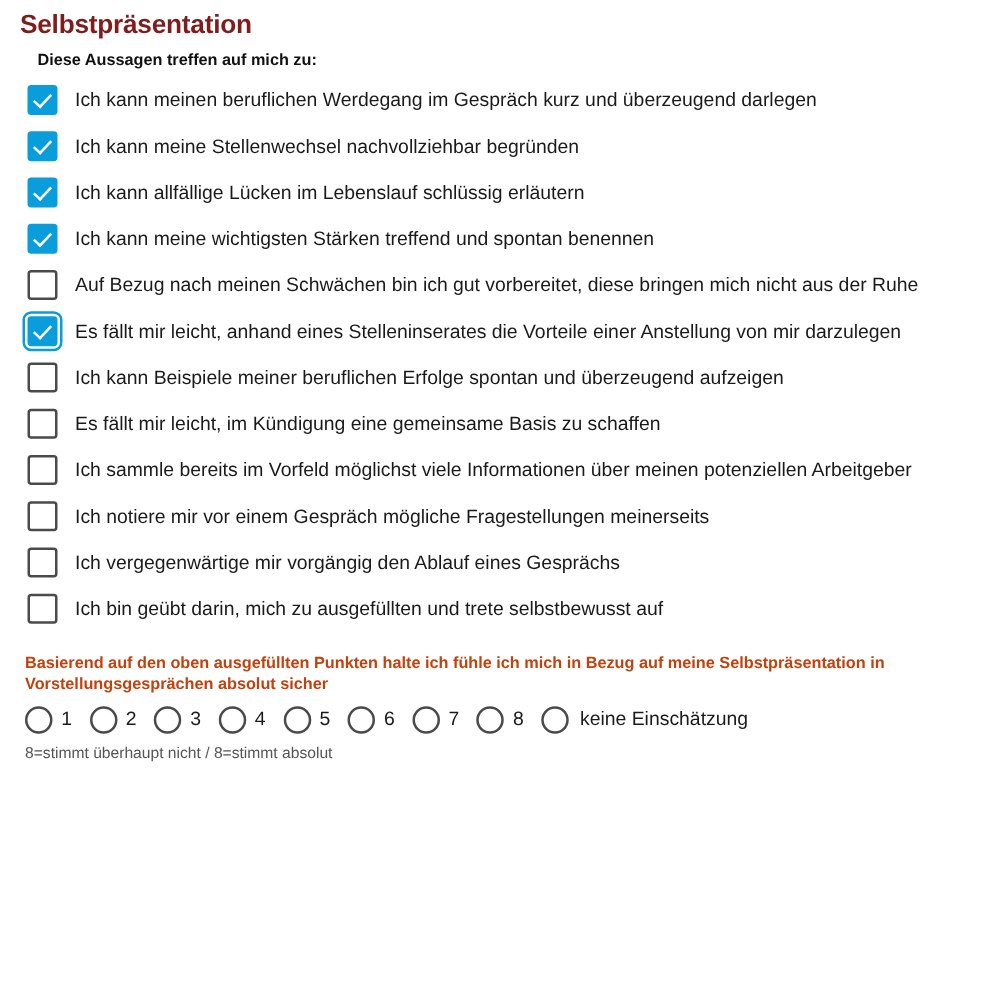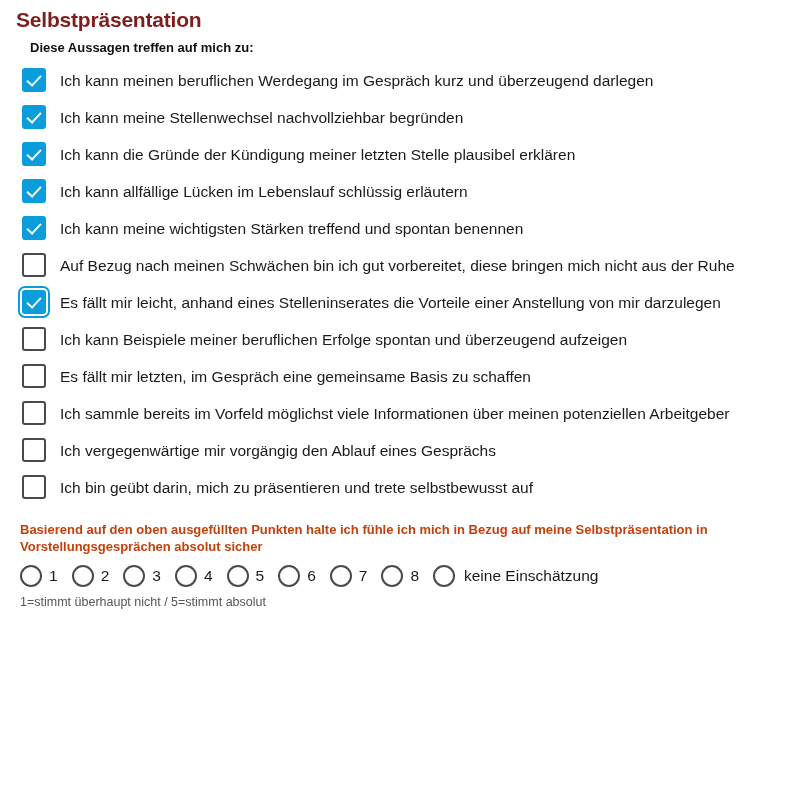--- a/index.html
+++ b/index.html
@@ -130,57 +130,57 @@
       <li class="check-row">
         <span class="cb checked"></span>
         <span class="check-label">Ich kann meinen beruflichen Werdegang im Gespräch kurz und überzeugend darlegen</span>
       </li>
       <li class="check-row">
         <span class="cb checked"></span>
         <span class="check-label">Ich kann meine Stellenwechsel nachvollziehbar begründen</span>
       </li>
       <li class="check-row">
         <span class="cb checked"></span>
-        <span class="check-label">Ich kann die Gründe der Kündigung meiner letzten Stelle plausibel erklären</span>
-      </li>
-      <li class="check-row">
-        <span class="cb checked"></span>
         <span class="check-label">Ich kann allfällige Lücken im Lebenslauf schlüssig erläutern</span>
       </li>
       <li class="check-row">
         <span class="cb checked"></span>
         <span class="check-label">Ich kann meine wichtigsten Stärken treffend und spontan benennen</span>
       </li>
       <li class="check-row">
         <span class="cb"></span>
         <span class="check-label">Auf Bezug nach meinen Schwächen bin ich gut vorbereitet, diese bringen mich nicht aus der Ruhe</span>
       </li>
       <li class="check-row">
         <span class="cb checked focused"></span>
         <span class="check-label">Es fällt mir leicht, anhand eines Stelleninserates die Vorteile einer Anstellung von mir darzulegen</span>
       </li>
       <li class="check-row">
         <span class="cb"></span>
         <span class="check-label">Ich kann Beispiele meiner beruflichen Erfolge spontan und überzeugend aufzeigen</span>
       </li>
       <li class="check-row">
         <span class="cb"></span>
-        <span class="check-label">Es fällt mir letzten, im Gespräch eine gemeinsame Basis zu schaffen</span>
+        <span class="check-label">Es fällt mir leicht, im Kündigung eine gemeinsame Basis zu schaffen</span>
       </li>
       <li class="check-row">
         <span class="cb"></span>
         <span class="check-label">Ich sammle bereits im Vorfeld möglichst viele Informationen über meinen potenziellen Arbeitgeber</span>
       </li>
       <li class="check-row">
         <span class="cb"></span>
+        <span class="check-label">Ich notiere mir vor einem Gespräch mögliche Fragestellungen meinerseits</span>
+      </li>
+      <li class="check-row">
+        <span class="cb"></span>
         <span class="check-label">Ich vergegenwärtige mir vorgängig den Ablauf eines Gesprächs</span>
       </li>
       <li class="check-row">
         <span class="cb"></span>
-        <span class="check-label">Ich bin geübt darin, mich zu präsentieren und trete selbstbewusst auf</span>
+        <span class="check-label">Ich bin geübt darin, mich zu ausgefüllten und trete selbstbewusst auf</span>
       </li>
     </ul>
 
   <div class="rating-question">Basierend auf den oben ausgefüllten Punkten halte ich fühle ich mich in Bezug auf meine Selbstpräsentation in Vorstellungsgesprächen absolut sicher</div>
   <div class="rating-row">
       <span class="radio-item">
         <span class="radio"></span>
         <span class="radio-label">1</span>
       </span>
       <span class="radio-item">
@@ -209,15 +209,15 @@
       </span>
       <span class="radio-item">
         <span class="radio"></span>
         <span class="radio-label">8</span>
       </span>
       <span class="radio-item none">
         <span class="radio"></span>
         <span class="radio-label">keine Einschätzung</span>
       </span>
     </div>
-  <div class="legend">1=stimmt überhaupt nicht / 5=stimmt absolut</div>
+  <div class="legend">8=stimmt überhaupt nicht / 8=stimmt absolut</div>
 
 </div>
 
 </body></html>

